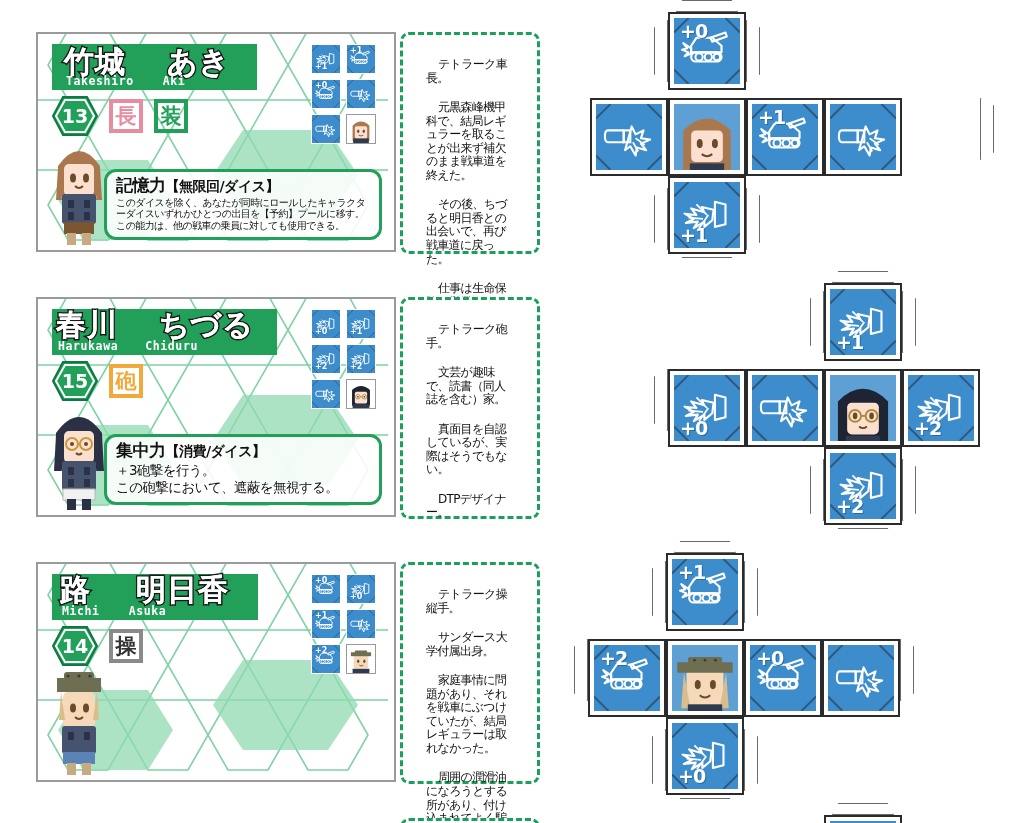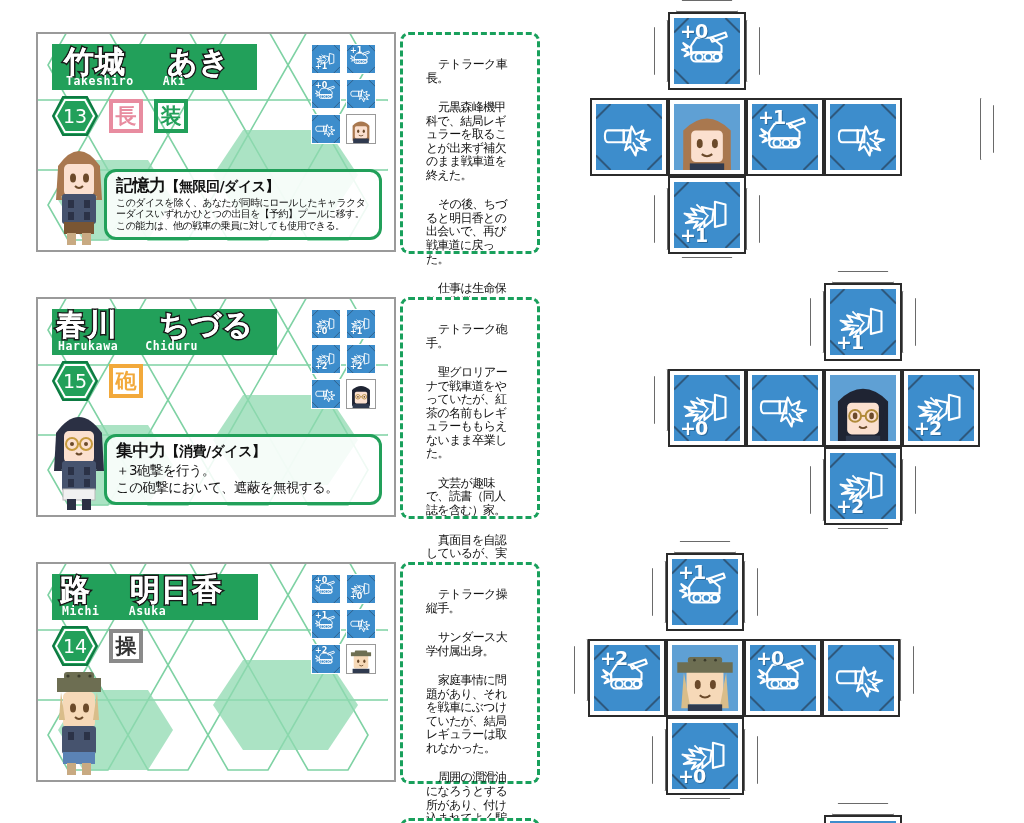--- a/index.html
+++ b/index.html
@@ -20,21 +20,21 @@
       -webkit-text-stroke:3px #1a1a1a;paint-order:stroke fill;
       text-shadow:0 0 0 #fff;}
   .kanjiname span{}
   .romaji{position:absolute;left:14px;bottom:3px;font-size:11.5px;
           font-weight:bold;color:#ffffff;letter-spacing:.6px;
           font-family:"DejaVu Sans Mono","Liberation Mono",monospace;}
 
   .statrow{position:absolute;left:14px;top:62px;display:flex;align-items:center;gap:11px;}
   .hexnum{width:46px;height:40px;position:relative;display:flex;align-items:center;justify-content:center;}
   .hexnum .hx{position:absolute;inset:0;}
-  .hexnum .val{position:relative;font-size:19px;font-weight:normal;color:#ffffff;
+  .hexnum .val{position:relative;font-size:19px;font-weight:bold;color:#ffffff;
                font-family:"DejaVu Sans","Liberation Sans",sans-serif;line-height:1;}
   .tagbox{width:34px;height:34px;border:4px solid #222;display:flex;align-items:center;
           justify-content:center;font-size:21px;font-weight:bold;line-height:1;
           box-sizing:border-box;}
 
   
   .minigrid{position:absolute;right:18px;top:10px;display:grid;
             grid-template-columns:30px 30px;grid-template-rows:30px 30px 30px;
             gap:5px;}
   .mini{width:30px;height:30px;background:#3d8dcc;border:1px solid #ffffff;
@@ -367,21 +367,20 @@
     <div class="ttl">
       <span>集中力</span><span class="brk">【消費/ダイス】</span>
     </div>
     <div class="body" style="white-space:pre-line;font-size:13.5px;line-height:1.3">＋3砲撃を行う。
 この砲撃において、遮蔽を無視する。</div>
   </div>
 </div>
 
 <div class="bio" style="left:400px;top:297px;height:222px;">
   <p>テトラーク砲手。</p>
-  <p>聖グロリアーナで戦車道をやっていたが、紅茶の名前もレギュラーももらえないまま卒業した。</p>
   <p>文芸が趣味で、読書（同人誌を含む）家。</p>
   <p>真面目を自認しているが、実際はそうでもない。</p>
   <p>DTPデザイナー。</p>
 </div>
 
 <div class="card" style="left:36px;top:562px;">
   <div class="hexbg">
     <svg width="360" height="240" viewBox="0 0 360 240">
       <g fill="none" stroke="#7fd2a4" stroke-width="1.6">
         <polygon points="40,10 80,10 100,45 80,80 40,80 20,45"></polygon>
@@ -397,21 +396,21 @@
         <polygon points="120,150 160,150 180,185 160,220 120,220 100,185"></polygon>
         <polygon points="200,150 240,150 260,185 240,220 200,220 180,185"></polygon>
         <polygon points="280,150 320,150 340,185 320,220 280,220 260,185"></polygon>
       </g>
       <polygon points="215,110 300,110 330,155 300,200 215,200 185,155" fill="#8fd9b0" opacity=".75"></polygon>
       <polygon points="55,140 120,140 145,180 120,220 55,220 30,180" fill="#8fd9b0" opacity=".75"></polygon>
     </svg>
   </div>
 
   <div class="namebar" style="width:206px"></div>
-  <div class="kanjiname" style="left:22px;top:6px;font-family:Liberation Serif, serif;">
+  <div class="kanjiname" style="left:22px;top:6px;">
     <span>路</span>
     <span style="display:inline-block;width:22px"></span>
     <span>明日香</span>
   </div>
   <div class="romaji" style="left:24px;top:40px;">
     <span>Michi</span>
     <span style="display:inline-block;width:14px"></span>
     <span>Asuka</span>
   </div>
 

